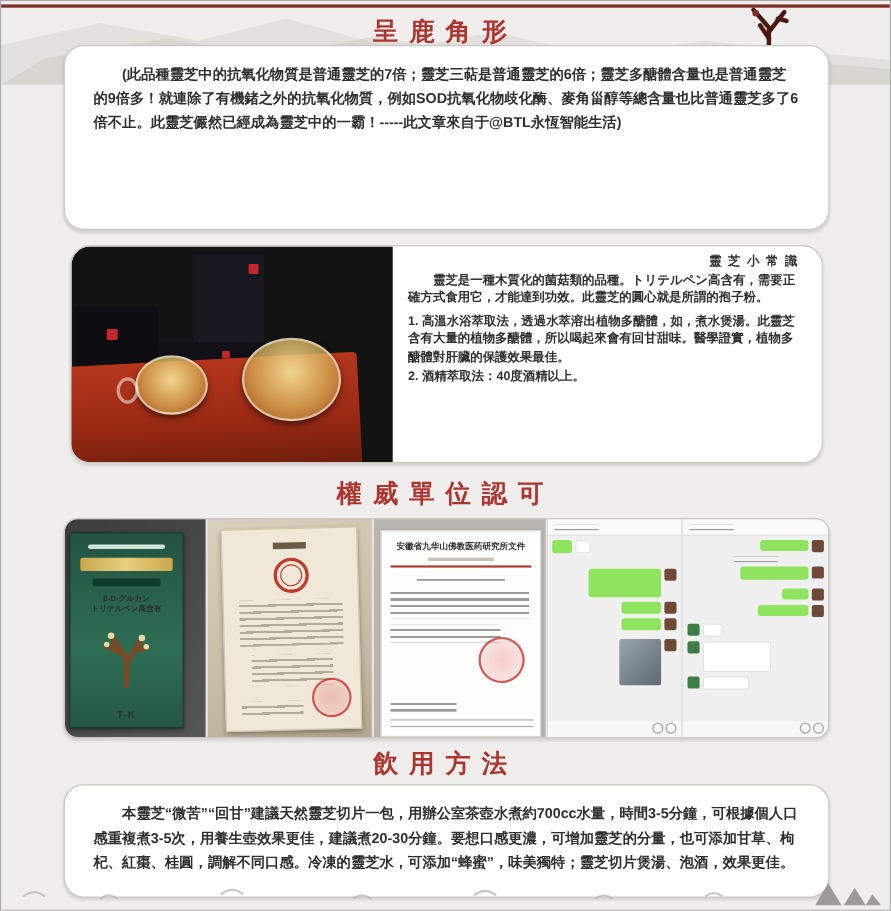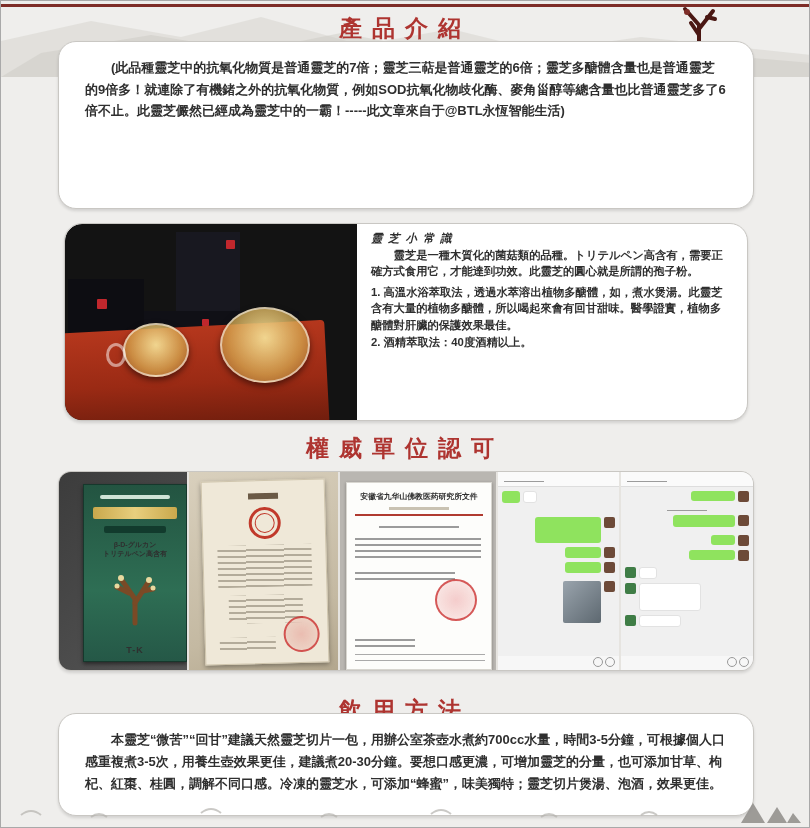--- a/index.html
+++ b/index.html
@@ -16,22 +16,22 @@
   .card{position:absolute;background:#fff;border:1px solid #c9c7c3;border-radius:18px;
         box-shadow:0 2px 3px rgba(0,0,0,.12);box-sizing:border-box;}
   .card p{margin:0;color:#2f2f2f;font-weight:600;}
   #card-intro{left:57px;top:40px;width:696px;height:168px;padding:15px 26px;}
   #card-intro p{font-size:13px;line-height:21.5px;text-indent:2em;}
   #card-intro p+p{margin-top:6px;}
   #card-knowledge{left:63px;top:222px;width:684px;height:198px;padding:0;display:flex;overflow:hidden;}
   .photo{position:relative;width:292px;height:198px;background:#131313;flex:0 0 auto;
          border-radius:17px 0 0 17px;overflow:hidden;}
   .kn-text{flex:1;padding:6px 16px 4px 14px;}
-  .kn-title{margin:2px 0 4px;text-align:left;color:#b0342e;font-weight:bold;
-            font-size:19px;letter-spacing:6px;font-style:italic;}
+  .kn-title{margin:2px 0 4px;text-align:right;color:#b0342e;font-weight:bold;
+            font-size:19px;letter-spacing:6px;}
   .kn-text p{font-size:11.3px;line-height:16.6px;}
   .kn-intro{text-indent:2em;margin-bottom:4px !important;}
   
   .box{position:absolute;background:#15151d;}
   .seal{position:absolute;background:#c1272d;border-radius:1px;}
   .tray{position:absolute;left:-6%;bottom:-4%;width:96%;height:52%;
         background:linear-gradient(180deg,#b5371d 0%,#9a2a14 55%,#6e1d0d 100%);
         transform:rotate(-3deg);border-radius:4px;}
   .cup{position:absolute;border:2px solid rgba(255,255,255,.55);
        background:radial-gradient(circle at 50% 40%,rgba(244,222,150,.95) 0%,rgba(214,170,80,.75) 60%,rgba(150,110,40,.5) 100%);
@@ -40,21 +40,21 @@
               border-radius:50%;background:transparent;}
   
   #strip{left:57px;top:470px;width:696px;height:200px;background:#c7c4bf;border-radius:13px;
          display:flex;overflow:hidden;padding:0;}
   .tile{position:relative;height:100%;box-sizing:border-box;border-right:2px solid #e6e4e0;overflow:hidden;}
   .tile:last-child{border-right:none;}
   .lines{background:repeating-linear-gradient(to bottom,transparent 0 4px,#b3ab9a 4px 6px);}
   .glines{background:repeating-linear-gradient(to bottom,transparent 0 4px,#9b9b9b 4px 6px);}
   
   #tile-book{width:130px;background:linear-gradient(135deg,#3c3c3c,#565656);}
-  .booklet{position:absolute;left:24px;top:12px;width:102px;height:176px;
+  .booklet{position:absolute;left:4px;top:12px;width:102px;height:176px;
            background:linear-gradient(180deg,#235441,#2e6e54 60%,#255847);border:1px solid #16382c;
            box-shadow:0 2px 4px rgba(0,0,0,.5);}
   .bk-line{margin:0 auto;border-radius:2px;}
   .bk-jptext{color:#ffe14d;font-size:7px;font-weight:bold;text-align:center;line-height:9px;margin:0;}
   .bk-logo{position:absolute;bottom:6px;left:0;right:0;text-align:center;color:#fff;
            font-size:9px;font-weight:bold;letter-spacing:1px;margin:0;}
   
   #tile-cert{width:152px;background:linear-gradient(160deg,#d9d0bd,#c4b9a2 70%,#b3a78e);}
   .certpaper{position:absolute;left:14px;top:8px;width:122px;height:182px;background:#efe8d8;
              border:1px solid #cfc5ad;transform:rotate(-1.5deg);box-shadow:0 2px 5px rgba(0,0,0,.35);}
@@ -81,21 +81,21 @@
   .crow.right{justify-content:flex-end;}
   .bubble{background:#8fe35e;border-radius:3px;}
   .wbubble{background:#fff;border:1px solid #e2e2e2;border-radius:3px;}
   .avatar{width:11px;height:11px;border-radius:2px;background:#6d4a38;flex:0 0 auto;}
   .avatar.green{background:#3f7d46;}
   .gap4{width:3px;flex:0 0 auto;}
   .photo-msg{width:38px;height:42px;background:linear-gradient(135deg,#9aa4ad,#5d6870);border-radius:2px;}
   .circle-icon{position:absolute;bottom:3px;width:8px;height:8px;border:1px solid #999;border-radius:50%;}
   #card-usage{left:57px;top:712px;width:696px;height:103px;padding:15px 26px;}
   #card-usage p{font-size:13px;line-height:22px;text-indent:2em;}
-  .t2{top:432px;} .t3{top:678px;margin-top:16px;} .t1{top:12px;}
+  .t2{top:432px;} .t3{top:678px;} .t1{top:12px;}
 </style>
 </head>
 <body>
 
 <div class="page">
 
   <div class="topline"></div>
 
   <svg class="ink-top" viewBox="0 0 810 70" preserveAspectRatio="none">
     <polygon points="0,70 0,34 90,14 180,30 260,10 360,38 450,22 540,44 640,30 810,48 810,70" fill="#d7d5d0" opacity="0.55"></polygon>
@@ -105,21 +105,21 @@
   <svg class="branch" viewBox="0 0 56 48">
     <g stroke="#4a1713" stroke-width="4" stroke-linecap="round" fill="none">
       <path d="M28 44 L28 20 L14 4"></path>
       <path d="M28 24 L42 6"></path>
       <path d="M28 30 L20 18"></path>
       <path d="M36 12 L44 14"></path>
     </g>
     <circle cx="16" cy="7" r="3" fill="#7e2d28"></circle>
   </svg>
 
-  <div class="sec-title t1">產品介紹</div>
+  <div class="sec-title t1">呈鹿角形</div>
 
   <div class="card" id="card-intro">
     <p>(此品種靈芝中的抗氧化物質是普通靈芝的7倍；靈芝三萜是普通靈芝的6倍；靈芝多醣體含量也是普通靈芝的9倍多！就連除了有機鍺之外的抗氧化物質，例如SOD抗氧化物歧化酶、麥角甾醇等總含量也比普通靈芝多了6倍不止。此靈芝儼然已經成為靈芝中的一霸！-----此文章來自于@BTL永恆智能生活)</p>
   </div>
 
   <div class="card" id="card-knowledge">
     <div class="photo">
       <div class="box" style="left:38%;top:4%;width:22%;height:50%;background:#181820;"></div>
       <div class="seal" style="left:55%;top:8%;width:9px;height:9px;"></div>
       <div class="box" style="left:20%;top:44%;width:60%;height:20%;background:#101016;"></div>

